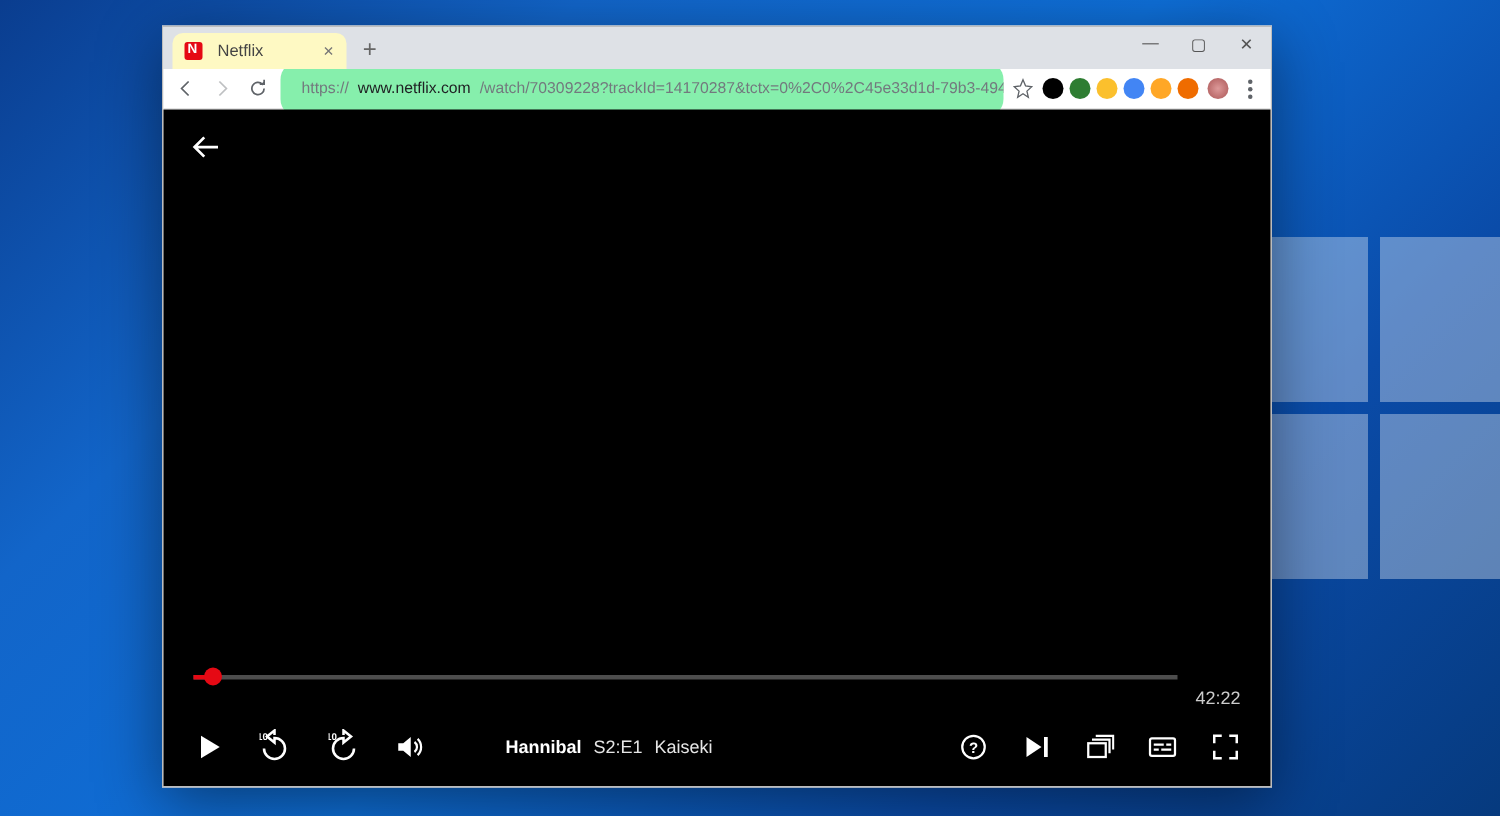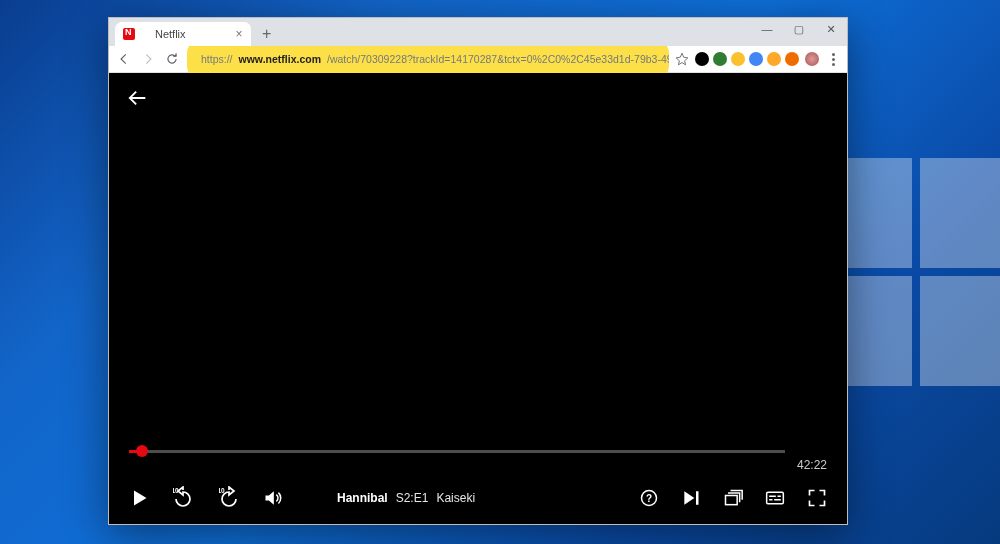--- a/index.html
+++ b/index.html
@@ -10,33 +10,33 @@
 }
 
 .winlogo { position:absolute; right:-30px; top:50%; transform:translateY(-50%); display:grid; grid-template-columns:110px 110px; grid-template-rows:110px 110px; gap:8px; opacity:.35; }
 .winlogo div { background:#ffffff; }
 
 .chrome {
   position:absolute; left:108px; top:17px; width:740px; height:508px;
   background:#fff; border:1px solid #bdbdbd; box-shadow:0 10px 40px rgba(0,0,0,.45);
 }
 .tabbar { height:28px; background:#dee1e6; display:flex; align-items:flex-end; position:relative; }
-.tab { margin-left:6px; height:24px; background:#ffffff; border-top-left-radius:7px; border-top-right-radius:7px; display:flex; align-items:center; padding:0 8px; font-size:11px; color:#444; gap:20px; }
+.tab { margin-left:6px; height:24px; background:#fef9c3; border-top-left-radius:7px; border-top-right-radius:7px; display:flex; align-items:center; padding:0 8px; font-size:11px; color:#444; gap:10px; }
 .tab .fav { width:12px; height:12px; background:#e50914; border-radius:2px; position:relative; }
 .tab .fav::after { content:"N"; position:absolute; top:-1px; left:2px; color:#fff; font-size:9px; font-weight:900; font-family:Arial; }
 .tab .x { color:#777; font-size:12px; margin-left:30px; }
 .newtab { width:20px; height:20px; display:flex; align-items:center; justify-content:center; color:#666; font-size:16px; margin-left:6px; margin-bottom:2px; cursor:pointer; }
 .wincontrols { position:absolute; right:0; top:0; display:flex; }
 .wincontrols div { width:32px; height:22px; display:flex; align-items:center; justify-content:center; font-size:11px; color:#555; }
 .addrwrap { height:27px; background:#fff; border-bottom:1px solid #e3e3e3; display:flex; align-items:center; padding:0 6px; gap:6px; }
 .navbtn { width:18px; height:18px; display:flex; align-items:center; justify-content:center; color:#5f6368; cursor:pointer; }
 .navbtn svg { width:14px; height:14px; }
-.omni { flex:1; height:37px; background:#fde047; border-radius:12px; display:flex; align-items:center; padding:0 8px; font-size:10.5px; color:#73797e; gap:6px; overflow:hidden; white-space:nowrap; }
+.omni { flex:1; height:37px; background:#86efac; border-radius:12px; display:flex; align-items:center; padding:0 8px; font-size:10.5px; color:#73797e; gap:6px; overflow:hidden; white-space:nowrap; }
 .omni .lock { width:10px; height:10px; }
-.omni .host { color:#202124;font-weight:bold; }
+.omni .host { color:#202124; }
 .exticons { display:flex; gap:4px; align-items:center; }
 .ext { width:14px; height:14px; border-radius:50%; }
 .menu-dots { width:16px; display:flex; flex-direction:column; align-items:center; gap:2px; }
 .menu-dots span { width:3px; height:3px; background:#5f6368; border-radius:50%; }
 
 .player { position:absolute; left:0; top:55px; right:0; bottom:0; background:#000; color:#fff; }
 .backarrow { position:absolute; left:18px; top:14px; cursor:pointer; }
 .backarrow svg { width:22px; height:22px; stroke:#fff; stroke-width:2; fill:none; }
 .controls { position:absolute; left:0; right:0; bottom:0; padding:0 20px 14px 20px; }
 .seekrow { display:flex; align-items:center; gap:12px; }

